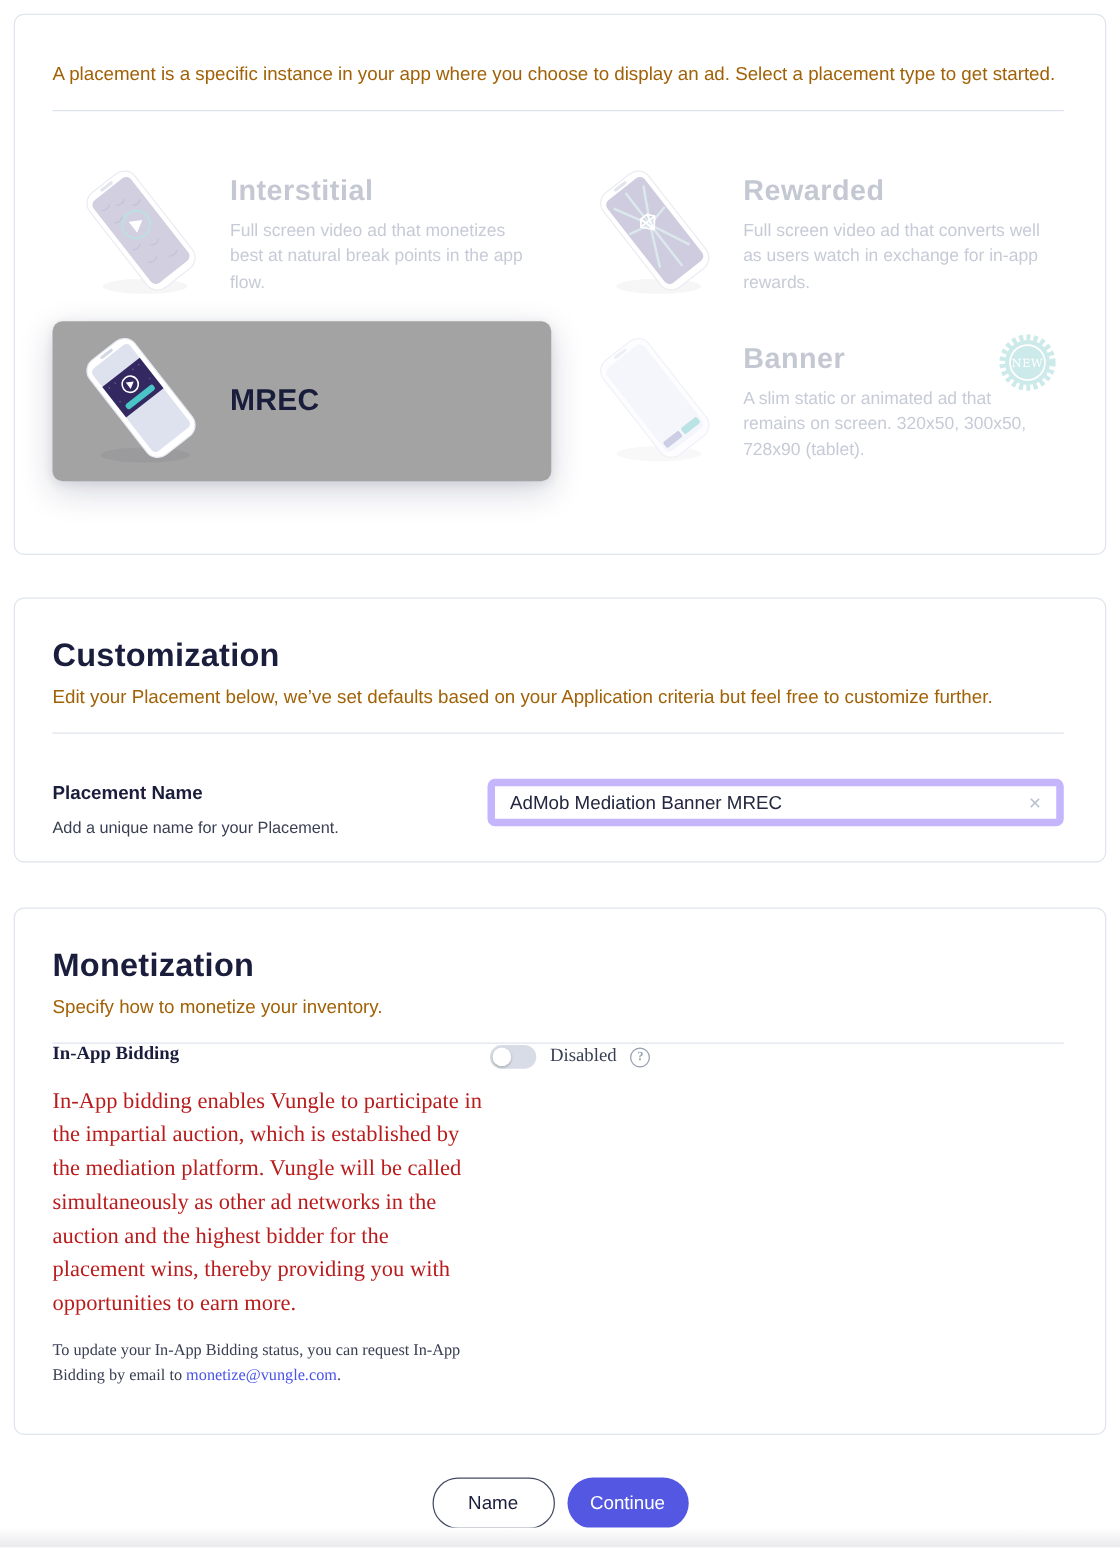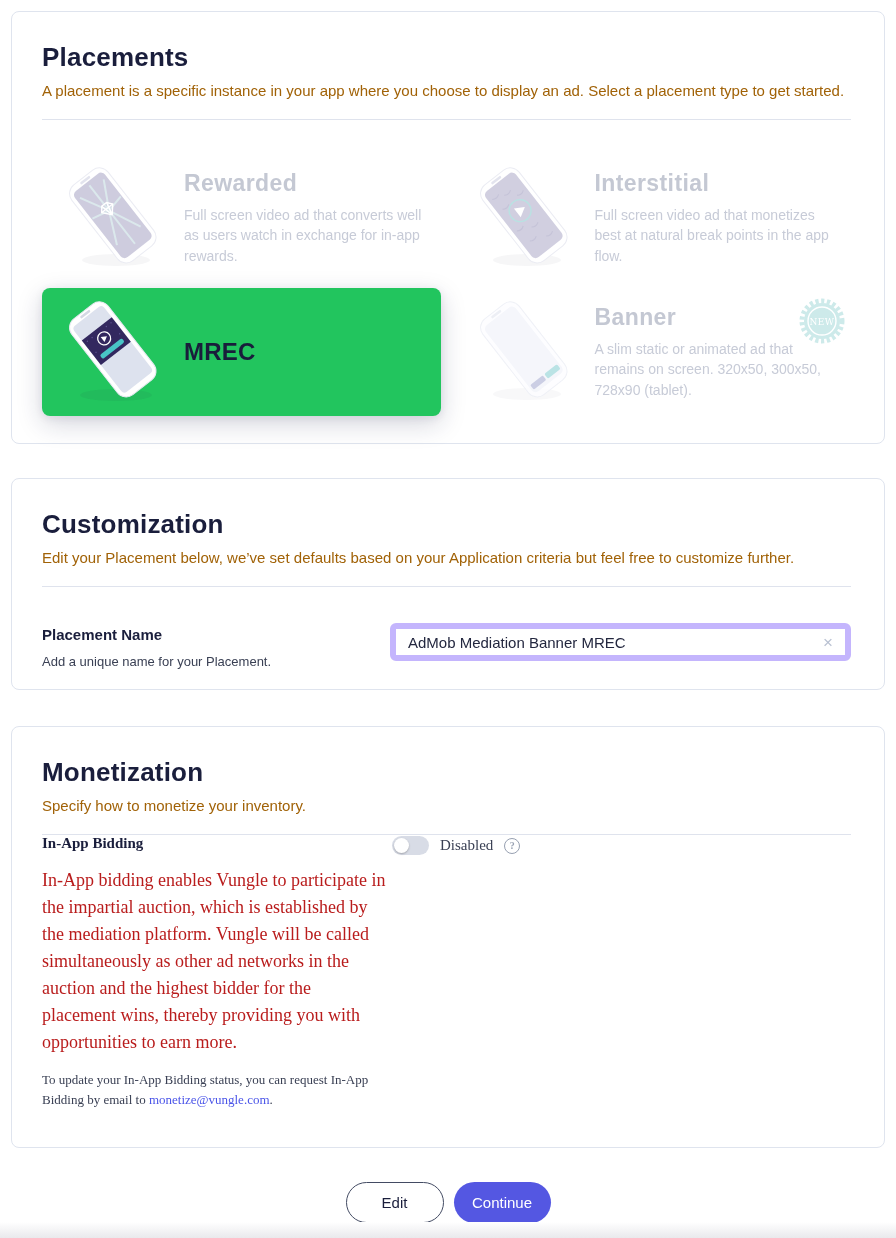--- a/index.html
+++ b/index.html
@@ -39,21 +39,21 @@
   .tile {
     position:relative;
     display:flex;
     align-items:center;
     min-height:128px;
     padding:8px 14px 8px 8px;
     border-radius:8px;
     cursor:pointer;
   }
   .tile.selected {
-    background:#22c55e;
+    background:#a3a3a3;
     box-shadow:0 8px 26px rgba(24,30,70,.18), 0 2px 8px rgba(24,30,70,.08);
   }
   .tile-art { width:124px; height:108px; flex:none; margin-right:10px; }
   .tile-text { flex:1; min-width:0; padding-right:4px; }
   .tile-title {
     font-size:23px; font-weight:700; color:#c4c8d3; letter-spacing:.4px;
   }
   .tile-desc { font-size:14px; line-height:1.45; color:#c7cbd7; margin-top:8px; }
   .tile.selected .tile-title { color:#191d3b; font-size:24px; letter-spacing:.2px; }
   .tile.selected .tile-desc  { color:#3a4054; max-width:258px; }
@@ -114,63 +114,62 @@
   .footer-fade {
     position:absolute; left:0; bottom:0; width:100%; height:16px;
     background:linear-gradient(#ffffff, #e9e9ec);
     pointer-events:none;
   }
 </style>
 </head>
 <body>
 
 <section class="card" id="placements-card">
-  <h1 class="card-title">Placements</h1>
   <p class="card-subtitle">A placement is a specific instance in your app where you choose to display an ad. Select a placement type to get started.</p>
   <hr class="divider">
 
   <div class="tiles">
+
+    <div class="tile">
+      <svg class="tile-art" viewBox="0 0 124 108">
+        <ellipse cx="66" cy="96" rx="34" ry="6" fill="#1a1e3c" opacity="0.04"></ellipse>
+        <g transform="rotate(-38 62 52)">
+          <rect x="40" y="4" width="46" height="96" rx="11" fill="#ffffff" stroke="#ebecf3"></rect>
+          <rect x="44" y="10" width="38" height="84" rx="5" fill="#c9c7da" opacity="0.85"></rect>
+          <rect x="57" y="6" width="12" height="2.5" rx="1.2" fill="#e3e4ee"></rect>
+          <circle cx="63" cy="46" r="11" fill="none" stroke="#b9e2e2" stroke-width="1.4"></circle>
+          <path d="M59.5 40.5 L69 46 L59.5 51.5 Z" fill="#ffffff"></path>
+          <path d="M48 20 q4 3 8 0 M60 24 q4 3 8 0 M50 34 q4 3 8 0 M70 32 q4 3 8 0 M48 60 q4 3 8 0 M62 66 q4 3 8 0 M52 76 q4 3 8 0 M68 82 q4 3 8 0" stroke="#bdbad2" stroke-width="1" fill="none" opacity="0.6"></path>
+        </g>
+      </svg>
+      <div class="tile-text">
+        <div class="tile-title">Interstitial</div>
+        <div class="tile-desc">Full screen video ad that monetizes best at natural break points in the app flow.</div>
+      </div>
+    </div>
 
     <div class="tile">
       <svg class="tile-art" viewBox="0 0 124 108">
         <ellipse cx="66" cy="96" rx="34" ry="6" fill="#1a1e3c" opacity="0.04"></ellipse>
         <g transform="rotate(-38 62 52)">
           <rect x="40" y="4" width="46" height="96" rx="11" fill="#ffffff" stroke="#ebecf3"></rect>
           <rect x="44" y="10" width="38" height="84" rx="5" fill="#c9c7da" opacity="0.9"></rect>
           <rect x="57" y="6" width="12" height="2.5" rx="1.2" fill="#e3e4ee"></rect>
           <g stroke="#dff0f0" stroke-width="2" opacity="0.8">
             <path d="M63 46 L48 18 M63 46 L78 18 M63 46 L45 42 M63 46 L81 42 M63 46 L48 78 M63 46 L78 78 M63 46 L63 14 M63 46 L63 88"></path>
           </g>
           <g fill="none" stroke="#ffffff" stroke-width="1.4">
             <path d="M56 43 L60 38 L66 38 L70 43 L63 51 Z"></path>
             <path d="M56 43 L70 43 M60 38 L63 51 L66 38"></path>
           </g>
         </g>
       </svg>
       <div class="tile-text">
         <div class="tile-title">Rewarded</div>
         <div class="tile-desc">Full screen video ad that converts well as users watch in exchange for in-app rewards.</div>
-      </div>
-    </div>
-
-    <div class="tile">
-      <svg class="tile-art" viewBox="0 0 124 108">
-        <ellipse cx="66" cy="96" rx="34" ry="6" fill="#1a1e3c" opacity="0.04"></ellipse>
-        <g transform="rotate(-38 62 52)">
-          <rect x="40" y="4" width="46" height="96" rx="11" fill="#ffffff" stroke="#ebecf3"></rect>
-          <rect x="44" y="10" width="38" height="84" rx="5" fill="#c9c7da" opacity="0.85"></rect>
-          <rect x="57" y="6" width="12" height="2.5" rx="1.2" fill="#e3e4ee"></rect>
-          <circle cx="63" cy="46" r="11" fill="none" stroke="#b9e2e2" stroke-width="1.4"></circle>
-          <path d="M59.5 40.5 L69 46 L59.5 51.5 Z" fill="#ffffff"></path>
-          <path d="M48 20 q4 3 8 0 M60 24 q4 3 8 0 M50 34 q4 3 8 0 M70 32 q4 3 8 0 M48 60 q4 3 8 0 M62 66 q4 3 8 0 M52 76 q4 3 8 0 M68 82 q4 3 8 0" stroke="#bdbad2" stroke-width="1" fill="none" opacity="0.6"></path>
-        </g>
-      </svg>
-      <div class="tile-text">
-        <div class="tile-title">Interstitial</div>
-        <div class="tile-desc">Full screen video ad that monetizes best at natural break points in the app flow.</div>
       </div>
     </div>
 
     <div class="tile selected">
       <svg class="tile-art" viewBox="0 0 124 108">
         <ellipse cx="66" cy="97" rx="36" ry="6" fill="#1a1e3c" opacity="0.06"></ellipse>
         <g transform="rotate(-38 62 52)">
           <rect x="40" y="4" width="46" height="96" rx="11" fill="#ffffff" stroke="#e7e9f1"></rect>
           <rect x="44" y="10" width="38" height="84" rx="4" fill="#dde2ee"></rect>
           <rect x="57" y="6" width="12" height="2.5" rx="1.2" fill="#d4d8e4"></rect>
@@ -249,17 +248,17 @@
       <div class="toggle">
         <div class="toggle-knob"></div>
       </div>
       <span class="toggle-state">Disabled</span>
       <span class="help-icon">?</span>
     </div>
   </div>
 </section>
 
 <div class="footer-actions">
-  <button class="btn btn-back">Edit</button>
+  <button class="btn btn-back">Name</button>
   <button class="btn btn-continue">Continue</button>
 </div>
 
 <div class="footer-fade"></div>
 
 </body></html>

